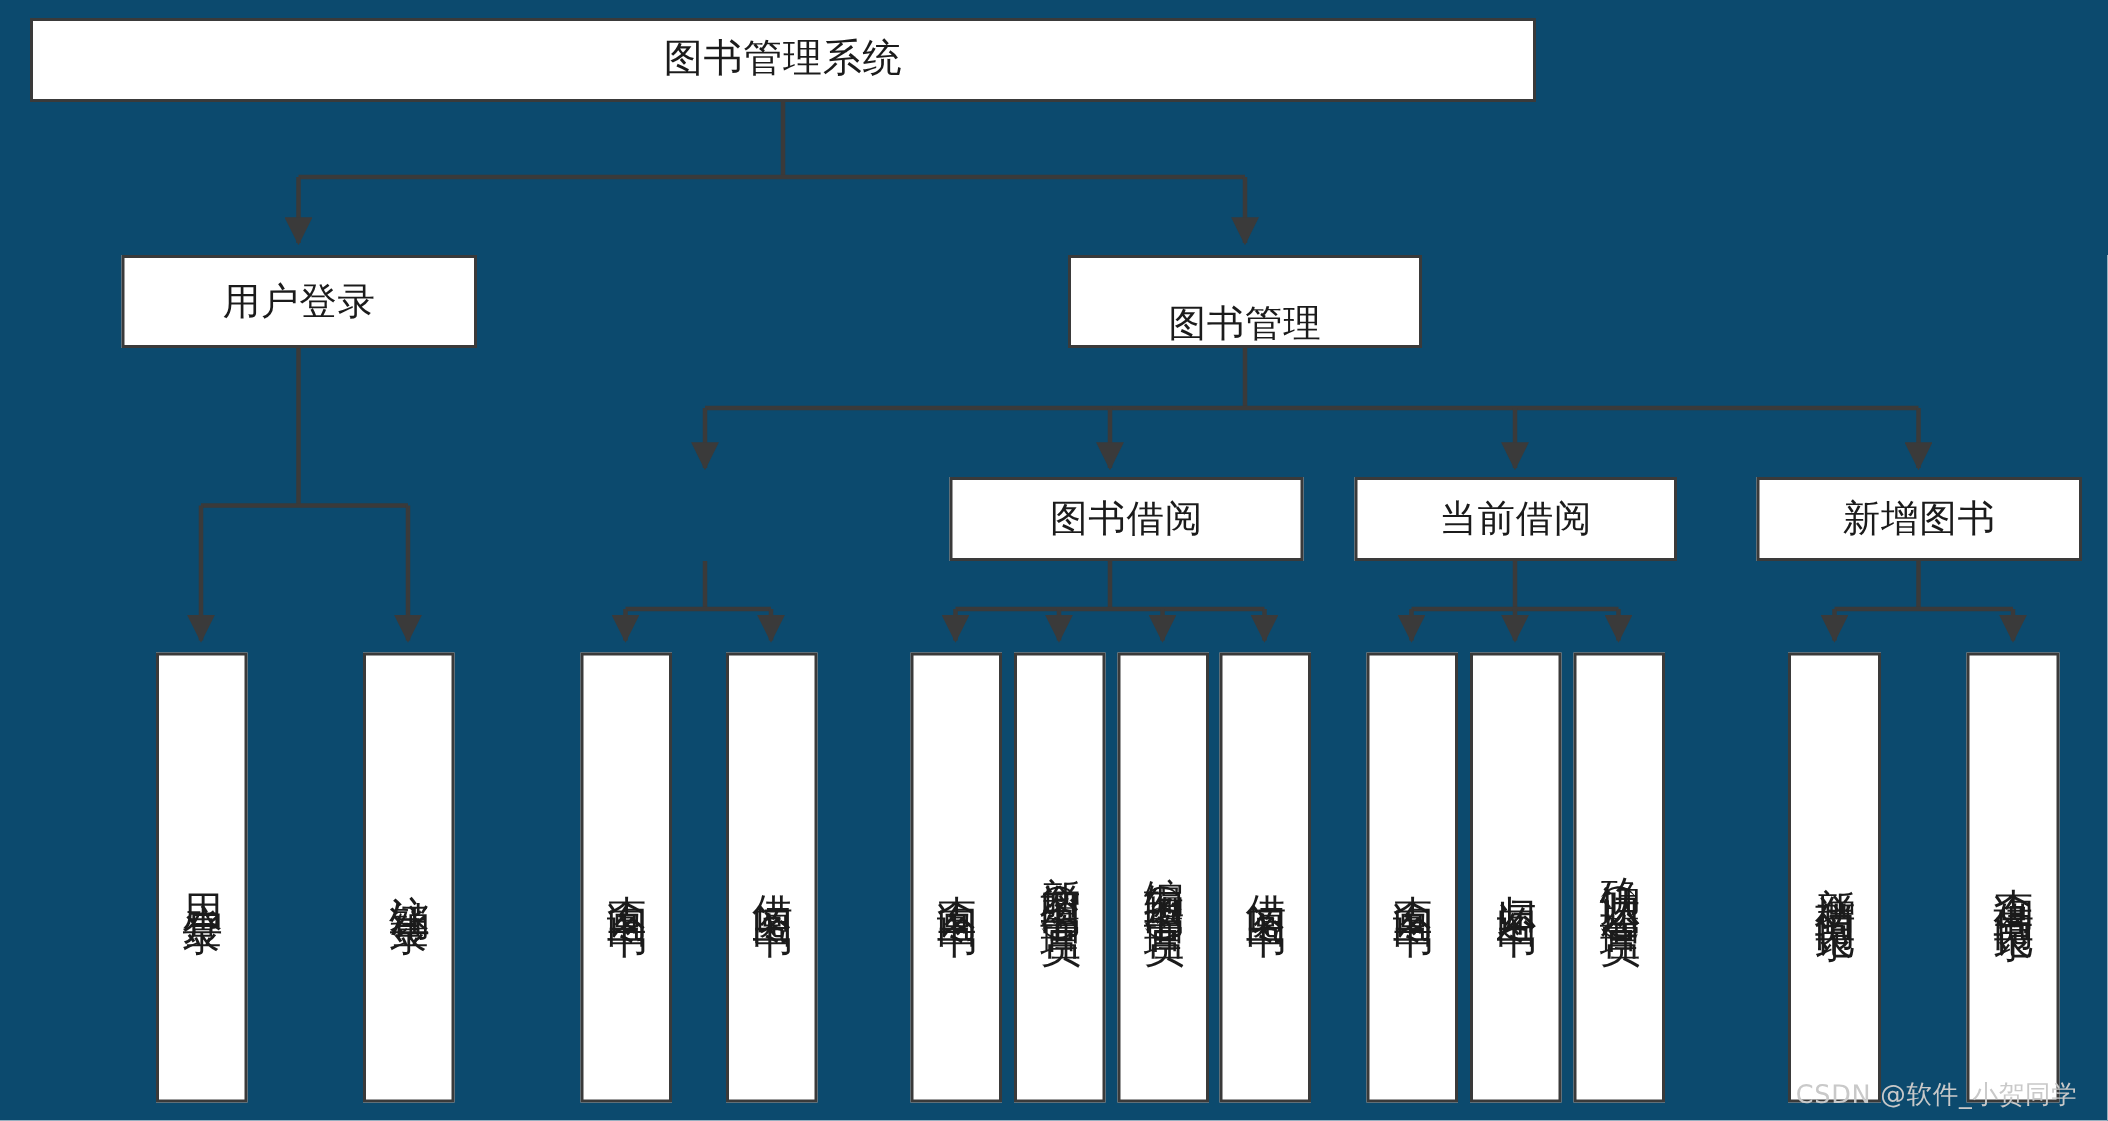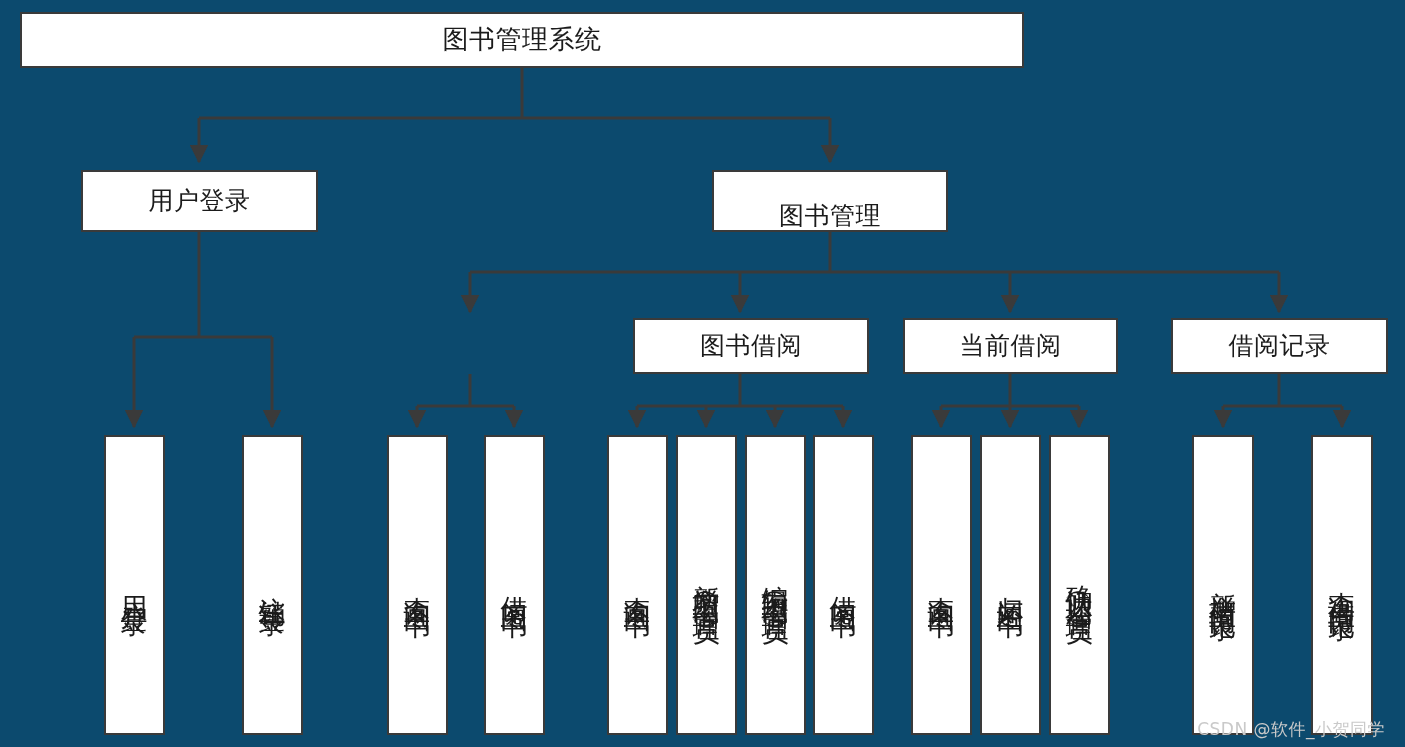--- a/index.html
+++ b/index.html
@@ -143,21 +143,21 @@
     <span class="label">图书管理</span>
   </div>
 
   <div class="node horiz" style="left:633px; top:318px; width:236px; height:56px;">
     <span class="label">图书借阅</span>
   </div>
   <div class="node horiz" style="left:903px; top:318px; width:215px; height:56px;">
     <span class="label">当前借阅</span>
   </div>
   <div class="node horiz" style="left:1171px; top:318px; width:217px; height:56px;">
-    <span class="label">借阅记录</span>
+    <span class="label">新增图书</span>
   </div>
 
   <div class="node vert" style="left:104px; top:435px; width:61px; height:300px;">
     <span class="label">用户登录</span>
   </div>
   <div class="node vert" style="left:242px; top:435px; width:61px; height:300px;">
     <span class="label">注销登录</span>
   </div>
 
   <div class="node vert" style="left:387px; top:435px; width:61px; height:300px;">

